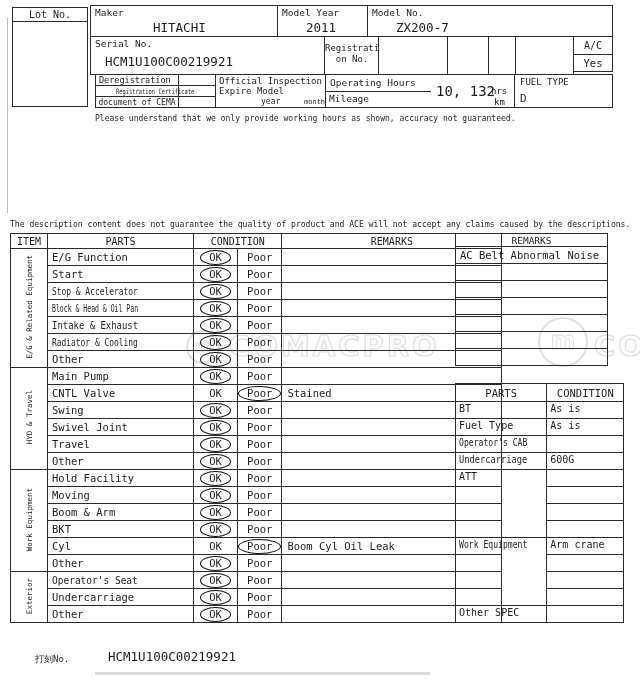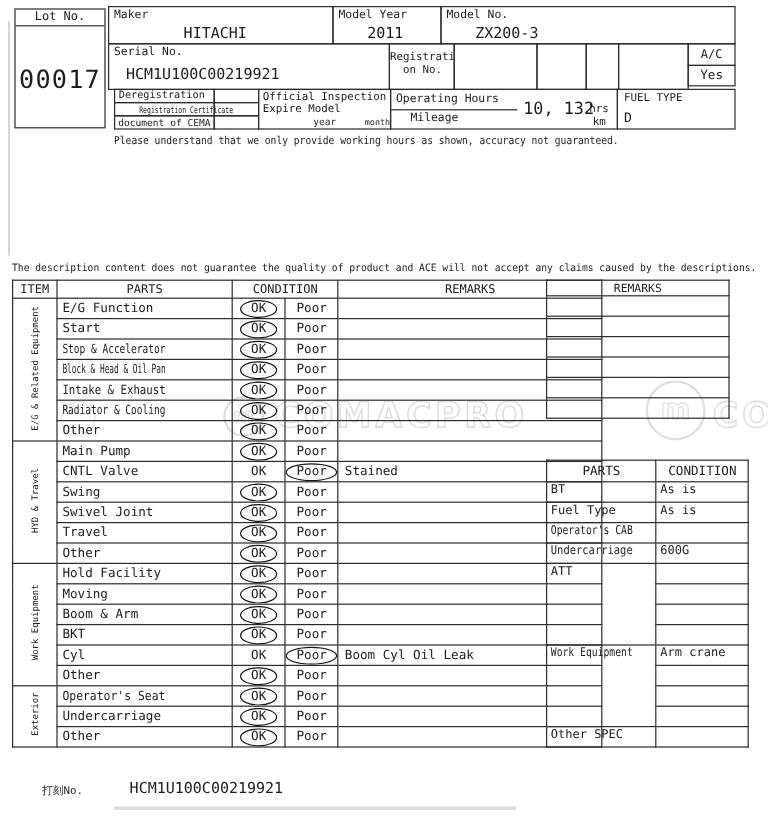--- a/index.html
+++ b/index.html
@@ -70,36 +70,35 @@
 <div>
   <div class="wm-ring" style="left:50px; top:334px; width:30px; height:30px; opacity:.4;"></div>
   <div class="wm-ring" style="left:186px; top:330px; width:34px; height:34px; font-size:16px; line-height:30px;">m</div>
   <div class="wm-text" style="left:229px; top:329px;text-align:center;">COMACPRO</div>
   <div class="wm-ring" style="left:538px; top:317px; width:50px; height:50px; font-size:24px; line-height:45px;">m</div>
   <div class="wm-text" style="left:594px; top:329px;">CO</div>
 </div>
 
 <div class="lot-box">
   <div class="lot-head">Lot No.</div>
-  <div class="lot-val">00017</div>
 </div>
 
 <div class="hdr">
 
   <div class="cell" style="left:0; top:0; width:188px; height:32px;">
     <span class="clab">Maker</span>
     <span class="cval" style="left:14px; top:14px;padding-left:48px;">HITACHI</span>
   </div>
   <div class="cell" style="left:187px; top:0; width:91px; height:32px;">
     <span class="clab">Model Year</span>
     <span class="cval" style="left:28px; top:14px;">2011</span>
   </div>
   <div class="cell" style="left:277px; top:0; width:246px; height:32px;">
     <span class="clab">Model No.</span>
-    <span class="cval" style="left:28px; top:14px;">ZX200-3</span>
+    <span class="cval" style="left:28px; top:14px;">ZX200-7</span>
   </div>
 
   <div class="cell" style="left:0; top:31px; width:235px; height:39px;">
     <span class="clab">Serial No.</span>
     <span class="cval" style="left:14px; top:17px;">HCM1U100C00219921</span>
   </div>
   <div class="cell" style="left:234px; top:31px; width:55px; height:39px; text-align:center;">
     <span style="font-size:9px; line-height:11px; display:inline-block; margin-top:6px;">Registrati on No.</span>
   </div>
   <div class="cell" style="left:288px; top:31px; width:70px; height:39px;"></div>
@@ -118,21 +117,21 @@
 
   <div class="cell" style="left:125px; top:69px; width:111px; height:34px;">
     <span class="abs" style="left:3px; top:1px; font-size:9px;">Official Inspection</span>
     <span class="abs" style="left:3px; top:11px; font-size:9px;">Expire Model</span>
     <span class="abs" style="left:45px; top:22px; font-size:8px;">year</span>
     <span class="abs" style="left:88px; top:23px; font-size:7px;">month</span>
   </div>
 
   <div class="cell" style="left:235px; top:69px; width:190px; height:34px;">
     <span class="abs" style="left:4px; top:2px; font-size:9.5px;">Operating Hours</span>
-    <span class="abs" style="left:16px; top:18px; font-size:9.5px;">Mileage</span>
+    <span class="abs" style="left:3px; top:18px; font-size:9.5px;">Mileage</span>
     <span class="abs" style="left:0; top:16px; width:105px; height:1px; background:#2a2a2a;"></span>
     <span class="abs" style="left:110px; top:8px; font-size:14px;">10, 132</span>
     <span class="abs" style="left:165px; top:11px; font-size:9px;">hrs</span>
     <span class="abs" style="left:168px; top:22px; font-size:9px;">km</span>
   </div>
 
   <div class="cell" style="left:424px; top:69px; width:99px; height:34px;">
     <span class="abs" style="left:5px; top:2px; font-size:9px;">FUEL TYPE</span>
     <span class="abs" style="left:5px; top:17px; font-size:11px;">D</span>
   </div>
@@ -301,20 +300,23 @@
   <colgroup>
       <col style="width:152px">
     </colgroup>
   <thead>
       <tr>
         <td class="rb-head">REMARKS</td>
       </tr>
     </thead>
   <tbody id="rb-body">
       <tr>
+        <td>AC Belt Abnormal Noise</td>
+      </tr>
+      <tr>
         <td></td>
       </tr>
       <tr>
         <td></td>
       </tr>
       <tr>
         <td></td>
       </tr>
       <tr>
         <td></td>

